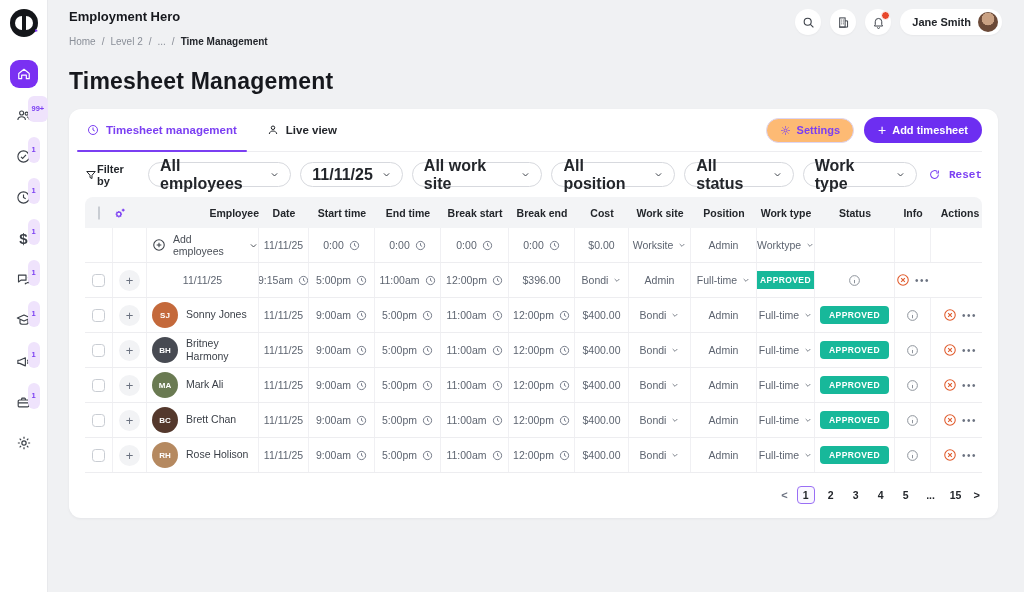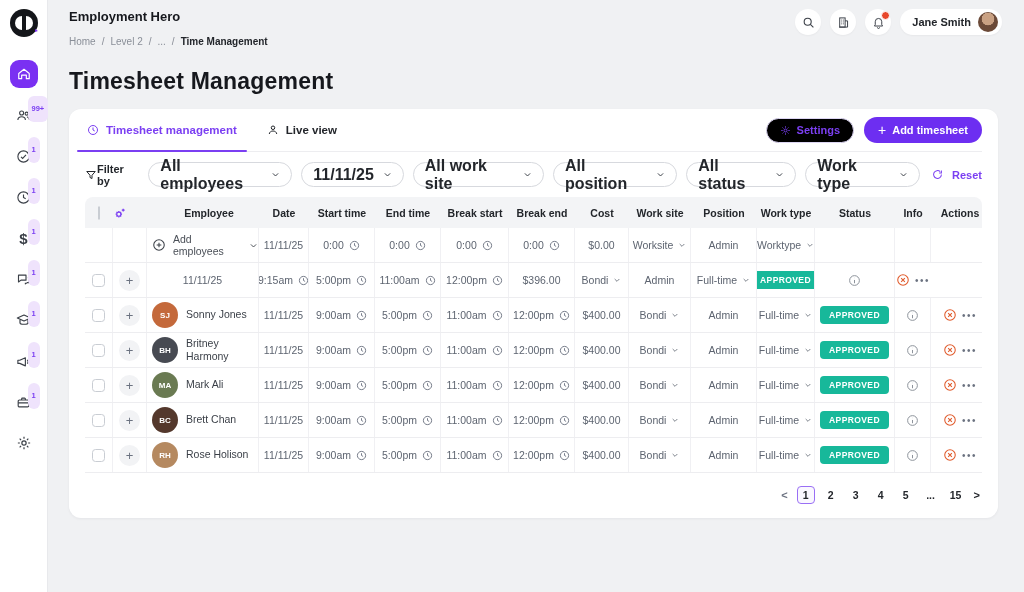--- a/index.html
+++ b/index.html
@@ -28,34 +28,34 @@
   .page-title { font-size:23px; font-weight:bold; color:#16181d; margin:21px 0 14px; letter-spacing:.2px; }
 
   
   .card { background:#fff; border-radius:12px; padding:0 16px 14px; box-shadow:0 1px 3px rgba(16,24,40,.05); }
   .tabs-row { display:flex; justify-content:space-between; align-items:center; border-bottom:1px solid #ededf0; height:43px; }
   .tabs { display:flex; gap:26px; height:100%; }
   .tab { display:flex; align-items:center; gap:7px; font-size:11.5px; font-weight:bold; color:#23262b; cursor:pointer; position:relative; padding:0 2px; }
   .tab.active { color:#7b3ff2; }
   .tab.active::after { content:""; position:absolute; left:-8px; right:-8px; bottom:-1px; height:2.5px; background:#7b3ff2; border-radius:2px; }
   .tab-actions { display:flex; gap:10px; align-items:center; }
-  .btn-settings { display:flex; align-items:center; gap:6px; height:25px; padding:0 13px; border:1px solid #ddd6f3; border-radius:14px; background:#000000; color:#7b3ff2; font-size:11px; font-weight:bold; cursor:pointer;justify-content:flex-end; }
+  .btn-settings { display:flex; align-items:center; gap:6px; height:25px; padding:0 13px; border:1px solid #ddd6f3; border-radius:14px; background:#fdba74; color:#7b3ff2; font-size:11px; font-weight:bold; cursor:pointer;justify-content:flex-end; }
   .btn-add { display:flex; align-items:center; gap:6px; height:26px; padding:0 14px; border:none; border-radius:14px; background:#6d2ef1; color:#fff; font-size:11px; font-weight:bold; cursor:pointer; }
   .btn-add .plus { font-size:14px; font-weight:normal; }
 
   .filters-row { display:flex; align-items:center; gap:9px; padding:10px 0; }
   .filter-label { display:flex; align-items:center; gap:0; font-size:11px; font-weight:bold; color:#23262b; margin-right:2px; }
   .dropdown { display:flex; align-items:center; gap:9px; height:25px; padding:0 11px; border:1px solid #d7d9de; border-radius:14px; background:#fff; font-size:16px; font-weight:bold; color:#23262b; cursor:pointer; }
-  .reset-btn { display:flex; align-items:flex-start; gap:9px; color:#7b3ff2; font-size:11px; font-weight:bold; cursor:pointer; margin-left:3px; }
+  .reset-btn { display:flex; align-items:flex-start; gap:9px; color:#7b3ff2; font-size:11px; font-weight:bold; cursor:pointer; margin-left:3px;font-family:Liberation Mono, monospace; }
 
   
   .grid { display:grid; grid-template-columns:28px 34px 112px 50px 66px 66px 68px 66px 54px 62px 66px 58px 80px 36px 58px; align-items:center; }
   .thead { background:#f3f4f6; border-radius:8px 8px 0 0; height:31px; }
   .th { font-size:10.5px; font-weight:bold; color:#23262b; text-align:center; }
-  .th.left { text-align:center; padding-left:12px; }
+  .th.left { text-align:right; padding-left:12px; }
   .tr { height:35px; border-bottom:1px solid #ededf0; }
   .td { height:100%; display:flex; align-items:center; justify-content:center; gap:5px; font-size:10.5px; color:#5d6470; border-right:1px solid #f0f0f3; overflow:hidden; }
   .td:last-child { border-right:none; }
   .td.left { justify-content:flex-start; padding-left:5px; }
   .checkbox { width:13px; height:13px; border:1.5px solid #c9cdd3; border-radius:3.5px; background:#fff; cursor:pointer; }
   .expand-btn { width:21px; height:21px; border-radius:50%; border:none; background:#f2f3f5; color:#6b7280; font-size:13px; line-height:1; cursor:pointer; }
   .avatar { width:26px; height:26px; min-width:26px; border-radius:50%; display:flex; align-items:center; justify-content:center; color:#fff; font-size:8px; font-weight:bold; margin-right:3px; }
   .emp-name { color:#3a3f47; line-height:1.25; text-align:left; }
   .sel-chev { color:#5d6470; }
   .badge-approved { background:#17b89a; color:#fff; font-size:8.5px; font-weight:bold; letter-spacing:.4px; padding:4px 9px; border-radius:4px; }

